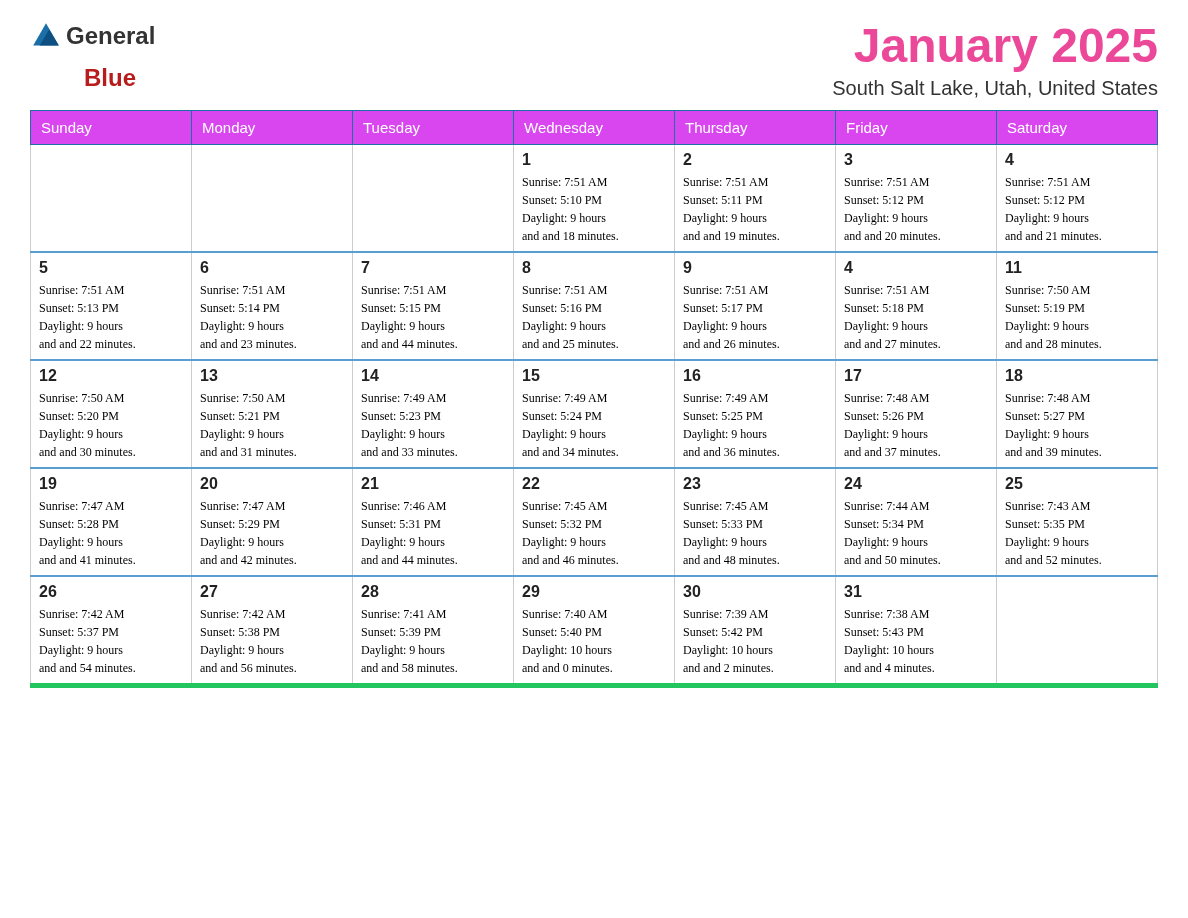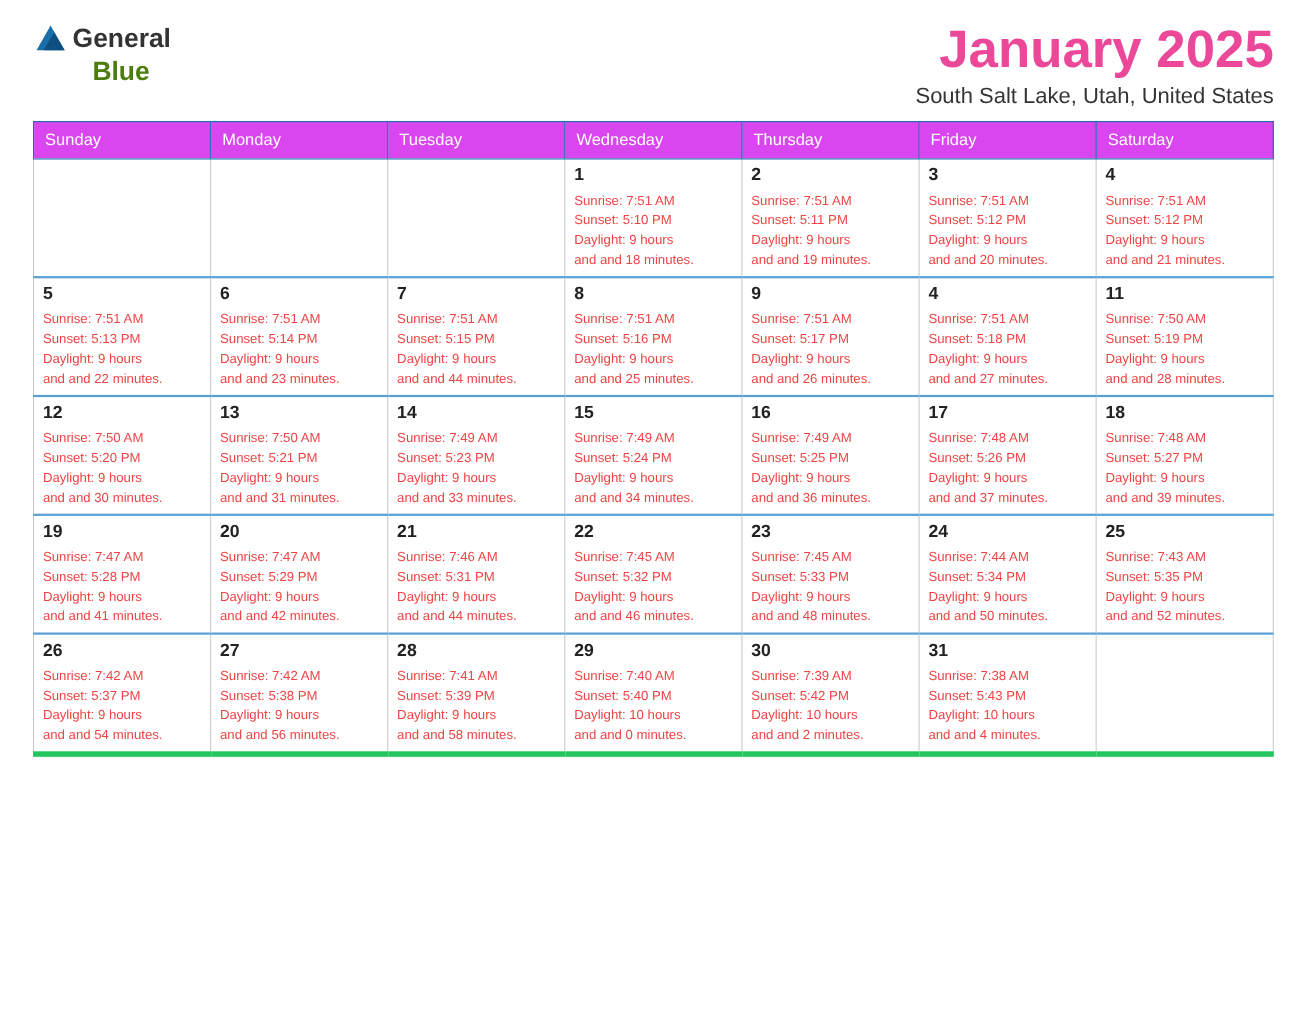--- a/index.html
+++ b/index.html
@@ -52,36 +52,38 @@
     }
     .day-number {
       font-size: 16px;
       color: #222;
       font-weight: bold;
       display: block;
       margin-bottom: 4px;
     }
     .day-info {
       font-size: 12px;
-      color: #ef4444;
+      color: #000000;
       line-height: 1.5;
+      font-family: Liberation Serif, serif;
     }
     tr td {
       border-bottom: 2px solid #5a9fd4;
     }
     tr:last-child td {
       border-bottom: 5px solid #22c55e;
     }
     .empty-cell {
       background: #fff;
     }
     .logo-wrapper {
       display: flex;
       flex-direction: column;
       align-items: flex-start;
+      gap: 12px;
     }
     .logo-row {
       display: flex;
       align-items: center;
     }
     .logo-icon {
       width: 32px;
       height: 32px;
       margin-right: 4px;
     }
@@ -91,21 +93,21 @@
 
 <div class="header">
   <div class="logo-wrapper">
     <div class="logo-row">
       <svg class="logo-icon" viewBox="0 0 50 50" xmlns="http://www.w3.org/2000/svg">
         <polygon points="25,5 45,40 5,40" fill="#1a6fa8"></polygon>
         <polygon points="30,15 45,40 15,40" fill="#0d4f80"></polygon>
       </svg>
       <span style="font-size:24px;font-weight:bold;color:#333;">General</span>
     </div>
-    <span style="font-size:24px;font-weight:bold;color:#4d7c0f;margin-left:54px;text-align:right;">Blue</span>
+    <span style="font-size:24px;font-weight:bold;color:#b91c1c;margin-left:54px;text-align:right;">Blue</span>
   </div>
   <div class="title-block">
     <div class="month-title">January 2025</div>
     <div class="location-title">South Salt Lake, Utah, United States</div>
   </div>
 </div>
 
 <table>
   <thead>
     <tr>

